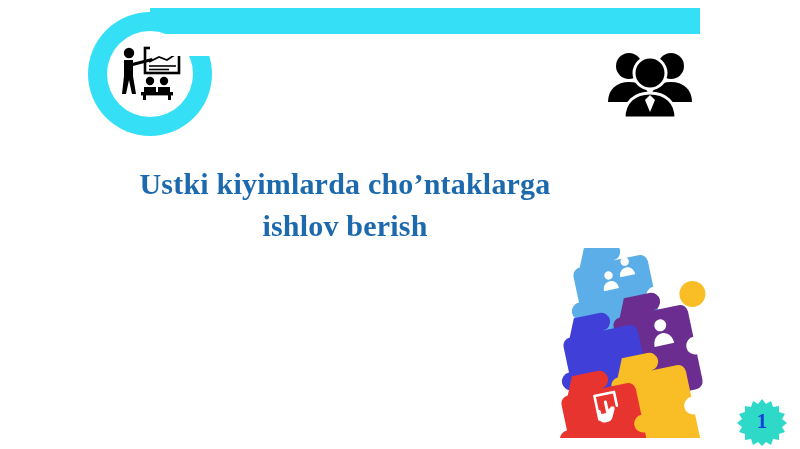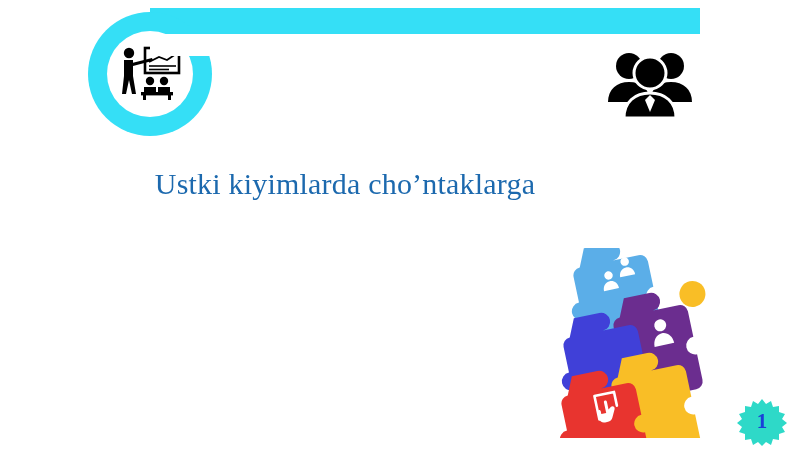--- a/index.html
+++ b/index.html
@@ -74,21 +74,21 @@
   
   .title-block {
     position: absolute;
     left: 60px;
     top: 163px;
     width: 570px;
     text-align: center;
   }
   .title-line {
     font-family: "Liberation Serif", serif;
-    font-weight: normal;
+    font-weight: bold;
     font-size: 30px;
     line-height: 42px;
     color: #1C69AE;
     letter-spacing: 0.2px;
     white-space: nowrap;
   }
 
   
   .puzzle {
     position: absolute;
@@ -173,20 +173,21 @@
 
       <circle cx="46" cy="35" r="16" fill="#000000" stroke="#ffffff" stroke-width="3"></circle>
       <path d="M20 80 c0-16 11-25 26-25 c15 0 26 9 26 25 z" fill="#000000" stroke="#ffffff" stroke-width="3"></path>
 
       <path d="M46 57 l5 5 l-5 12 l-5 -12 z" fill="#ffffff"></path>
     </svg>
   </div>
 
   <div class="title-block">
     <div class="title-line">Ustki kiyimlarda cho’ntaklarga</div>
+    <div class="title-line">ishlov berish</div>
   </div>
 
   <div class="puzzle">
     <svg width="170" height="190" viewBox="0 0 170 190" xmlns="http://www.w3.org/2000/svg">
       <defs>
 
         <g id="pz">
           <path d="M8 0 h26 a9 9 0 0 1 0 18 h26 a8 8 0 0 1 8 8 v26
                    a9 9 0 0 0 0 18 v26 a8 8 0 0 1 -8 8 h-60 a8 8 0 0 1 -8 -8 v-26
                    a9 9 0 0 1 0 -18 v-26 a8 8 0 0 1 8 -8 z"></path>

